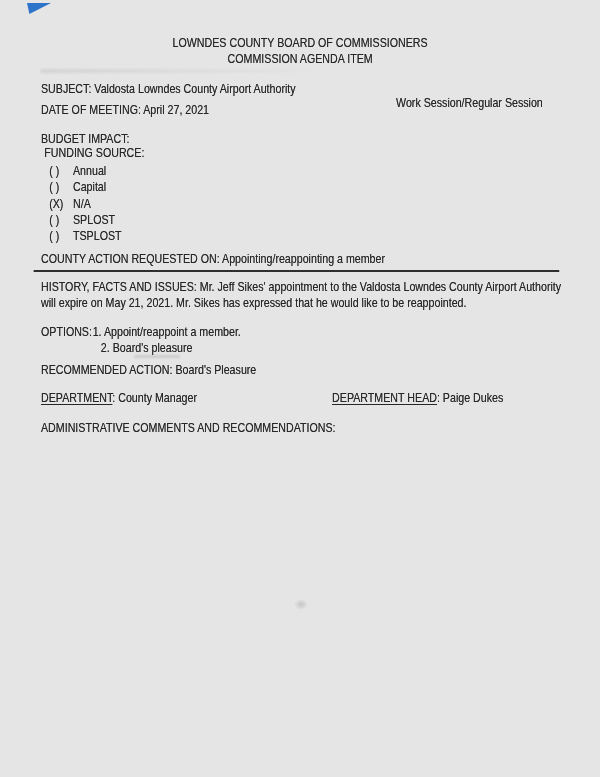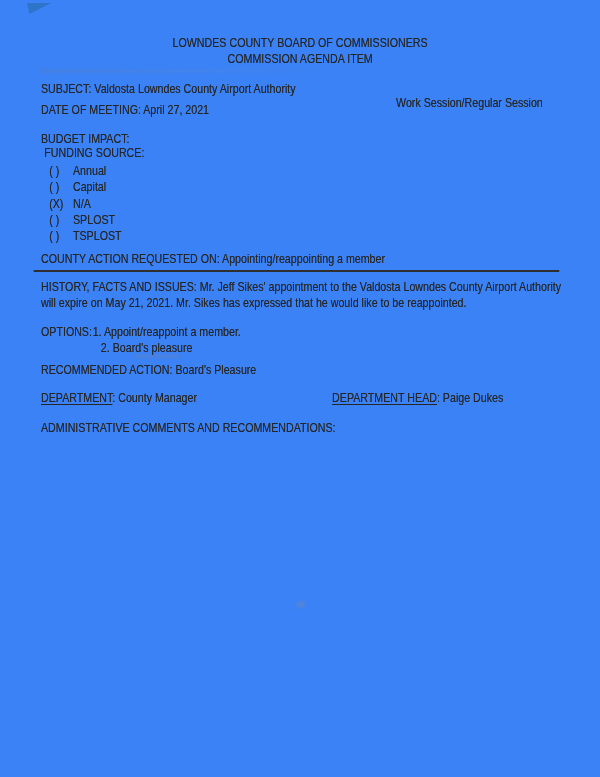--- a/index.html
+++ b/index.html
@@ -1,19 +1,19 @@
 <!DOCTYPE html>
 <html><head>
 <meta charset="utf-8">
 <style>
   html,body{margin:0;padding:0;background:#888;}
   .page{
     position:relative;
     width:600px;height:777px;
-    background:#3b82f6;
+    background:#e5e5e5;
     overflow:hidden;
     font-family:"Liberation Sans","DejaVu Sans",sans-serif;
   }
   
   .scale-wrap{
     position:absolute;left:0;top:0;
     width:732px;height:777px;
     transform:scaleX(0.82);
     transform-origin:0 0;
   }

